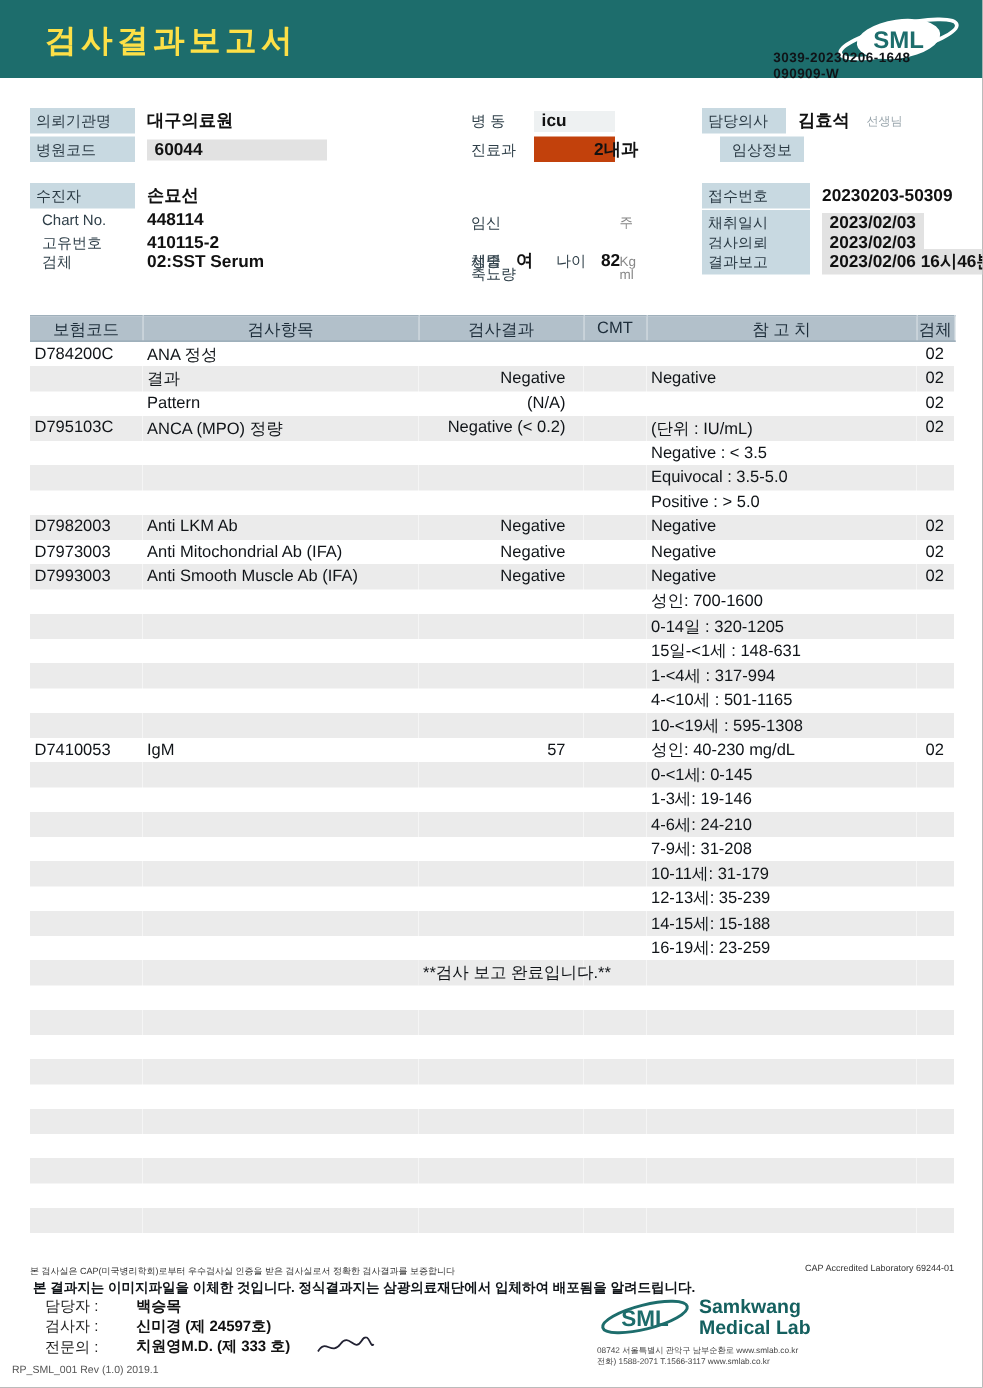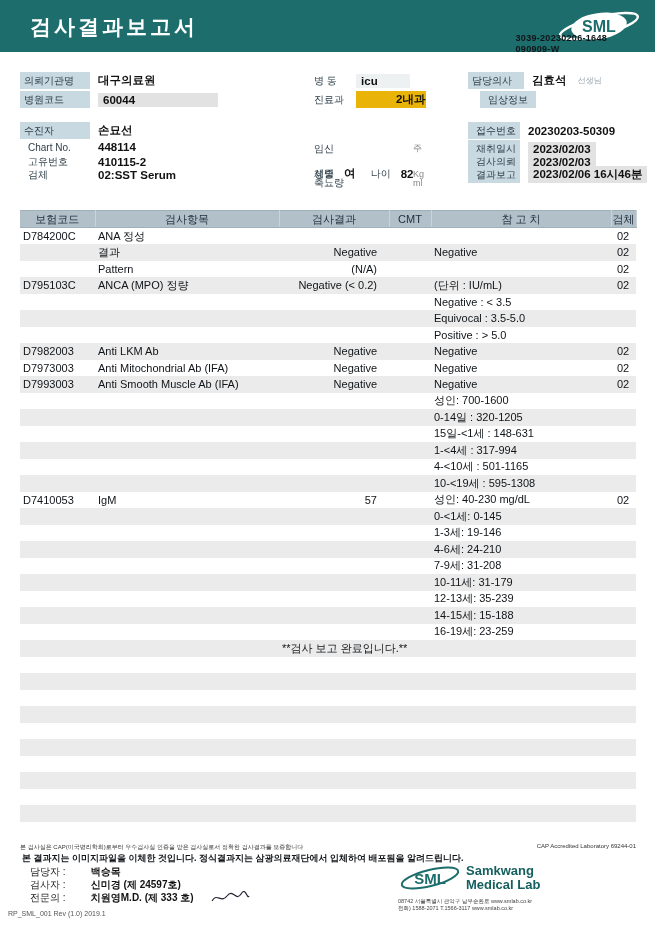--- a/index.html
+++ b/index.html
@@ -10,38 +10,38 @@
     margin:0 auto; overflow:hidden; color:#111;
   }
 
   
   .banner {
     position:absolute; top:0; left:0; width:655px; height:52px;
     background:#1d6d6c;
   }
   .banner h1 {
     position:absolute; left:30px; top:13px; font-size:21px; letter-spacing:3px;
-    color:#ffffff; font-weight:bold;
+    color:#fde047; font-weight:bold;
   }
   .logo-top { position:absolute; right:12px; top:1px; }
   .report-no {
     position:absolute; right:48px; top:33px; font-size:9px; font-weight:bold;
     color:#101418; line-height:1.25; z-index:3; letter-spacing:.3px;
   }
 
   
   .info { position:absolute; top:66px; left:20px; width:625px; height:140px; font-size:11px; }
   .irow { position:absolute; white-space:nowrap; }
   .lbl { display:inline-block; background:#c8d9e1; color:#2a3a44; font-size:10px; padding:1.5px 4px; vertical-align:middle; }
   .plbl { display:inline-block; color:#30404a; font-size:10px; padding:1.5px 2px; vertical-align:middle; }
   .val { font-weight:bold; font-size:11.5px; vertical-align:middle; padding-left:5px; }
   .vbox { display:inline-block; background:#e2e2e2; font-weight:bold; font-size:11.5px; padding:1px 5px; margin-left:5px; vertical-align:middle; }
   .unit { color:#888; font-size:9px; vertical-align:middle; }
   .tiny { color:#9aa6ad; font-size:8px; vertical-align:middle; padding-left:8px; }
-  .w70{width:70px;} .w56{width:56px;} .w52{width:52px;text-align:right;} .w64{width:64px;} .w34{width:36px;}
+  .w70{width:70px;} .w56{width:56px;} .w52{width:72px;} .w64{width:64px;} .w34{width:36px;}
 
   
   .results { position:absolute; top:210px; left:20px; width:616px; border-collapse:collapse; table-layout:fixed; }
   .results th {
     background:#b2c0ca; color:#1d2d3a; font-weight:normal; font-size:11px;
     height:17px; border-right:1px solid #c9d3da; border-top:1px solid #9fb0bb; border-bottom:1px solid #9fb0bb;
   }
   .results td { height:16.5px; font-size:11px; padding:0 3px; overflow:hidden; white-space:nowrap; color:#101418; }
   .results tbody tr:nth-child(even) { background:#ebebeb; }
   .col-code{width:75px;} .col-item{width:184px;} .col-result{width:110px;}
@@ -109,21 +109,21 @@
       <span class="plbl w64">검체</span>
       <span class="val">02:SST Serum</span>
     </div>
 
     <div class="irow" style="left:292px;top:6px;">
       <span class="plbl w34">병 동</span>
       <span class="vbox" style="width:54px;background:#eef1f2;">icu</span>
     </div>
     <div class="irow" style="left:292px;top:25px;">
       <span class="plbl w34">진료과</span>
-      <span class="vbox" style="width:70px;background:#eab308;padding-left:40px;">2내과</span>
+      <span class="vbox" style="width:54px;background:#c2410c;padding-left:40px;">2내과</span>
     </div>
     <div class="irow" style="left:292px;top:56px;margin-top:43px;">
       <span class="plbl">성별</span>
       <span class="val">여</span>
       <span class="plbl" style="margin-left:10px;">나이</span>
       <span class="val">82</span>
     </div>
     <div class="irow" style="left:292px;top:74px;">
       <span class="plbl w34">임신</span>
       <span class="unit" style="margin-left:62px;">주</span>

